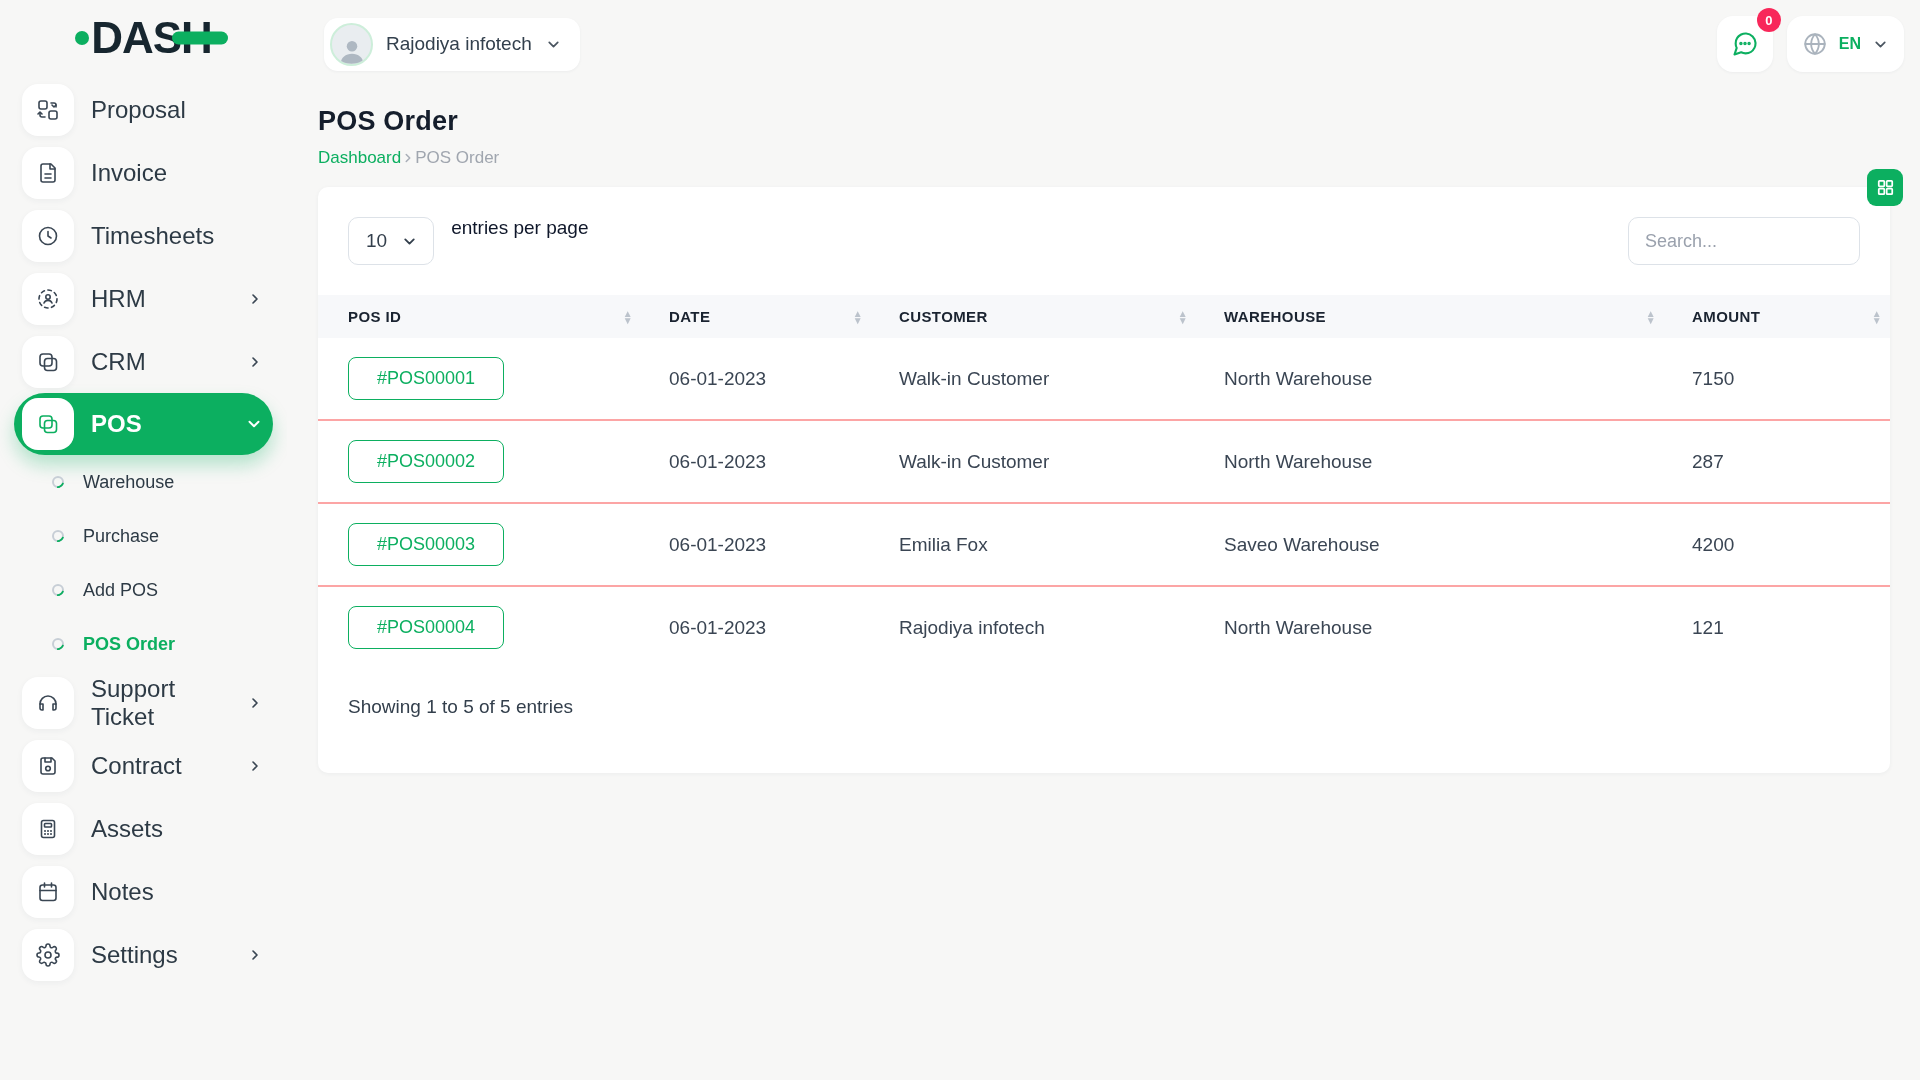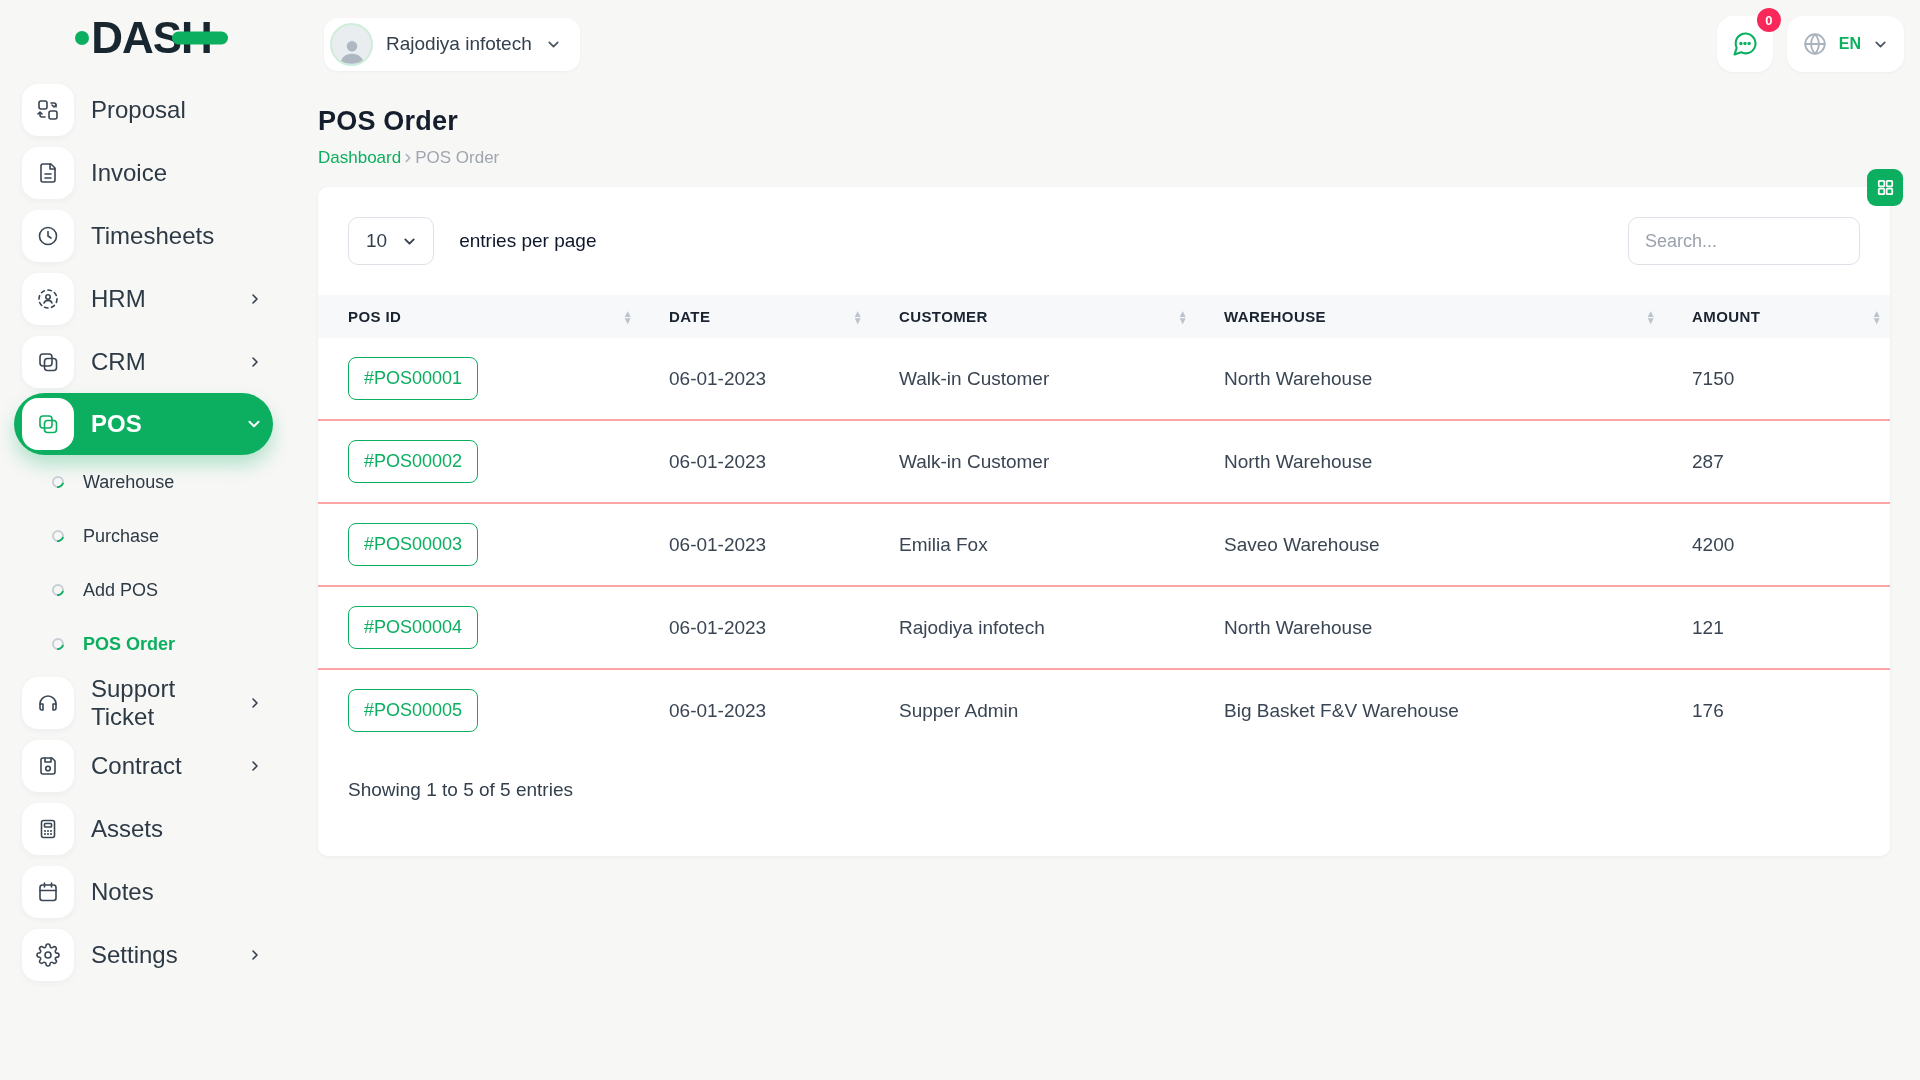--- a/index.html
+++ b/index.html
@@ -67,21 +67,21 @@
   .breadcrumb { margin-top:11px; display:flex; align-items:center; font-size:17px; }
   .crumb-link { color:#0CAF60; cursor:pointer; }
   .crumb-sep { color:#a9afb8; display:flex; }
   .crumb-current { color:#a0a6af; }
   .grid-btn { position:absolute; top:93px; right:17px; width:36px; height:37px; background:#0CAF60;
               border:none; border-radius:9px; display:flex; align-items:center; justify-content:center;
               cursor:pointer; color:#ffffff; }
 
   .card { margin-top:19px; background:#ffffff; border-radius:10px; box-shadow:0 1px 4px rgba(40,60,80,0.05);
           padding:30px 0 55px 0; }
-  .card-controls { display:flex; align-items:center; padding:0 30px 30px 30px;gap:8px; }
+  .card-controls { display:flex; align-items:flex-start; padding:0 30px 30px 30px; }
   .entries-select { display:flex; align-items:center; gap:14px; height:48px; padding:0 15px 0 17px;
                     border:1.5px solid #dde2e8; border-radius:10px; background:#fff; cursor:pointer; }
   .entries-select .val { font-size:19px; color:#333f4c; }
   .entries-select .chev { color:#333f4c; display:flex; }
   .entries-label { margin-left:17px; font-size:19px; color:#0f172a; }
   .search-input { margin-left:auto; width:232px; height:48px; border:1.5px solid #dde2e8; border-radius:10px;
                   padding:0 16px; font-size:18px; color:#333f4c; background:#fff; outline:none;
                   font-family:"Liberation Sans","DejaVu Sans",sans-serif; }
   .search-input::placeholder { color:#9aa1ad; }
 
@@ -91,21 +91,21 @@
   thead th { background:#f7f8fa; padding:13px 0; cursor:pointer; }
   thead th .th-inner { display:flex; align-items:center; font-size:15px; font-weight:700;
                        letter-spacing:0.4px; color:#1a2330; text-transform:uppercase; }
   thead th:first-child .th-inner { padding-left:30px; }
   .sorters { margin-left:auto; margin-right:36px; display:flex; flex-direction:column; line-height:7px;
              font-size:10px; color:#bcc3cc; }
   thead th:last-child .sorters { margin-right:8px; }
   tbody td { padding:19px 0; border-top:2px solid #fca5a5; font-size:19px; color:#3a4553; vertical-align:middle; }
   tbody tr:first-child td { border-top:none; }
   tbody td:first-child { padding-left:30px; }
-  .pos-btn { display:inline-block; padding:10px 15px; border:1.5px solid #0CAF60; border-radius:8px;
+  .pos-btn { display:inline-block; padding:10px 28px; border:1.5px solid #0CAF60; border-radius:8px;
              background:#ffffff; color:#0CAF60; font-size:18px; cursor:pointer;
              font-family:"Liberation Sans","DejaVu Sans",sans-serif; }
   .table-footer { padding:28px 30px 0 30px; font-size:19px; color:#333f4c; }
 </style>
 </head>
 <body>
 
 <div class="app">
 
   <aside class="sidebar">
@@ -447,27 +447,20 @@
                 <td>Saveo Warehouse</td>
                 <td>4200</td>
               </tr>
               <tr>
                 <td><button class="pos-btn">#POS00004</button></td>
                 <td>06-01-2023</td>
                 <td>Rajodiya infotech</td>
                 <td>North Warehouse</td>
                 <td>121</td>
               </tr>
-              <tr>
-                <td><button class="pos-btn">#POS00005</button></td>
-                <td>06-01-2023</td>
-                <td>Supper Admin</td>
-                <td>Big Basket F&amp;V Warehouse</td>
-                <td>176</td>
-              </tr>
             </tbody>
         </table>
 
         <div class="table-footer">Showing 1 to 5 of 5 entries</div>
       </div>
     </section>
 
   </div>
 </div>
 

